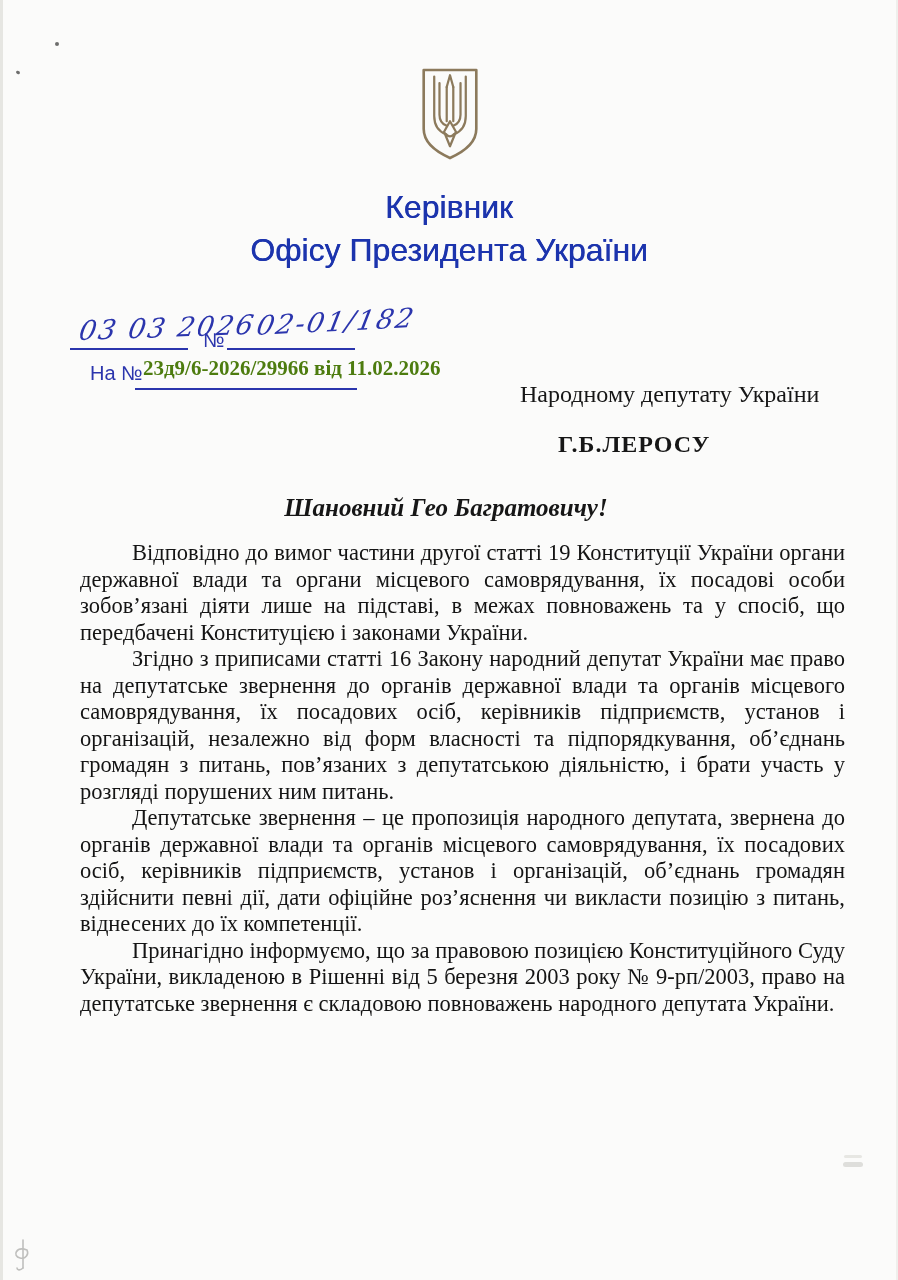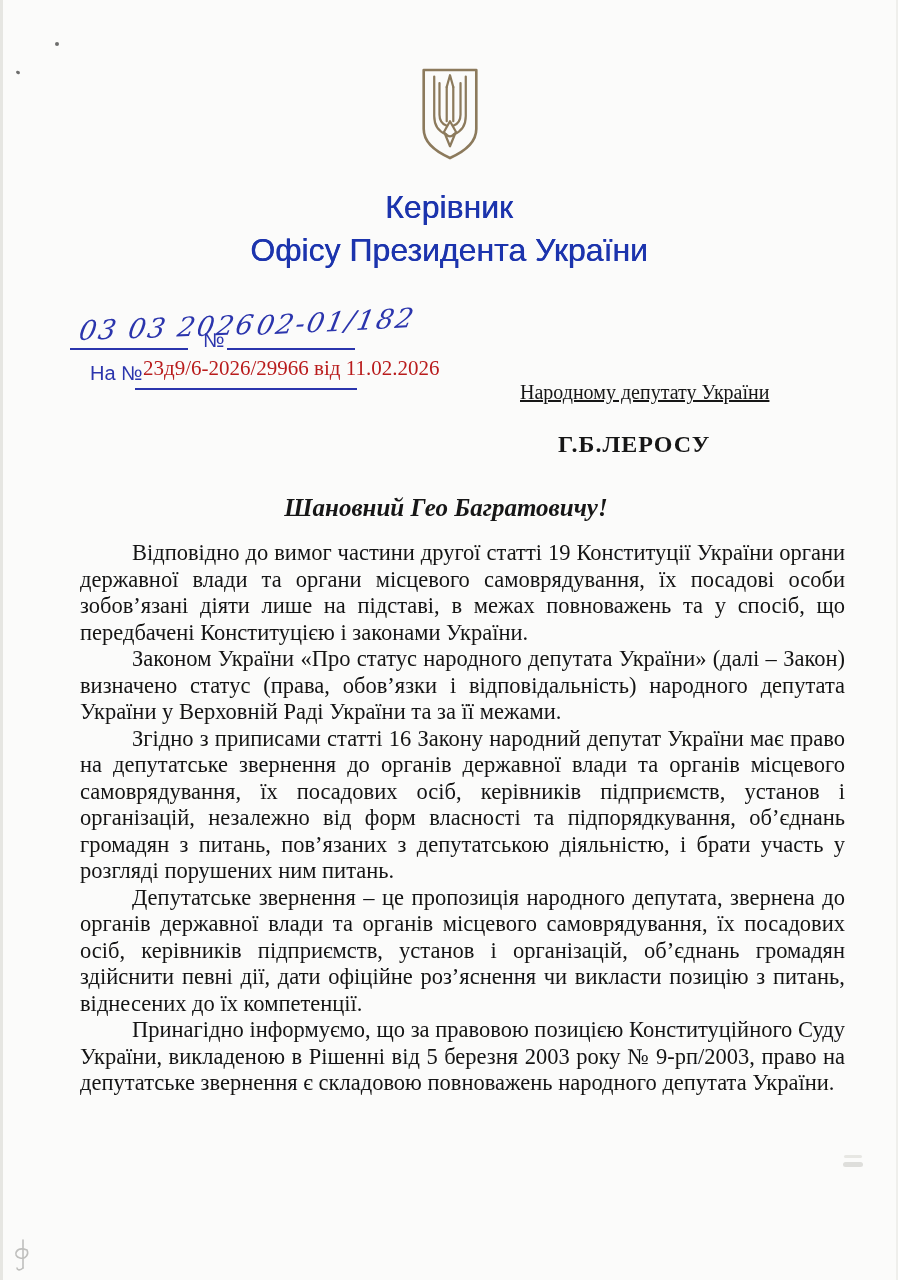--- a/index.html
+++ b/index.html
@@ -38,24 +38,24 @@
     position:absolute;font-family:"Liberation Sans", sans-serif;
     font-size:20px;color:var(--ink-blue,#2b35ad);
   }
   .no-label{left:203px;top:329px;}
   .nano-label{left:90px;top:362px;}
   .rule{position:absolute;height:0;border-bottom:2px solid var(--ink-blue,#2b35ad);}
   .rule1{left:70px;top:348px;width:118px;}
   .rule2{left:227px;top:348px;width:128px;}
   .rule3{left:135px;top:388px;width:222px;}
   .printed-ref{
-    position:absolute;left:143px;top:356px;font-size:21px;color:#b91c1c;white-space:nowrap;
+    position:absolute;left:143px;top:356px;font-size:21px;color:#4d7c0f;white-space:nowrap;font-weight:bold;
   }
 
-  .recipient-line{position:absolute;left:520px;top:381px;font-size:20px;white-space:nowrap;text-decoration:underline;}
+  .recipient-line{position:absolute;left:520px;top:381px;font-size:24px;white-space:nowrap;}
   .recipient-name{position:absolute;left:558px;top:431px;font-size:24px;font-weight:bold;letter-spacing:1px;white-space:nowrap;}
 
   .salutation{
     position:absolute;left:0;top:494px;width:892px;text-align:center;
     font-size:25px;font-weight:bold;font-style:italic;white-space:nowrap;
   }
 
   .body-text{position:absolute;left:80px;top:540px;width:765px;}
   .body-text p{
     margin:0;text-indent:52px;text-align:justify;
@@ -106,21 +106,20 @@
   <div class="printed-ref">23д9/6-2026/29966 від 11.02.2026</div>
   <div class="rule rule3"></div>
 
   <div class="recipient-line">Народному депутату України</div>
   <div class="recipient-name">Г.Б.ЛЕРОСУ</div>
 
   <div class="salutation">Шановний Гео Багратовичу!</div>
 
   <div class="body-text">
     <p>Відповідно до вимог частини другої статті 19 Конституції України органи державної влади та органи місцевого самоврядування, їх посадові особи зобов’язані діяти лише на підставі, в межах повноважень та у спосіб, що передбачені Конституцією і законами України.</p>
-    <p>Законом України «Про статус народного депутата України» (далі – Закон) визначено статус (права, обов’язки і відповідальність) народного депутата України у Верховній Раді України та за її межами.</p>
     <p>Згідно з приписами статті 16 Закону народний депутат України має право на депутатське звернення до органів державної влади та органів місцевого самоврядування, їх посадових осіб, керівників підприємств, установ і організацій, незалежно від форм власності та підпорядкування, об’єднань громадян з питань, пов’язаних з депутатською діяльністю, і брати участь у розгляді порушених ним питань.</p>
     <p>Депутатське звернення – це пропозиція народного депутата, звернена до органів державної влади та органів місцевого самоврядування, їх посадових осіб, керівників підприємств, установ і організацій, об’єднань громадян здійснити певні дії, дати офіційне роз’яснення чи викласти позицію з питань, віднесених до їх компетенції.</p>
     <p>Принагідно інформуємо, що за правовою позицією Конституційного Суду України, викладеною в Рішенні від 5 березня 2003 року № 9-рп/2003, право на депутатське звернення є складовою повноважень народного депутата України.</p>
   </div>
 
   <div class="pencil-mark">
     <svg viewBox="0 0 26 34" fill="none" stroke="#8f8f8c" stroke-width="1.6" stroke-linecap="round">
       <path d="M13 2 V30"></path>
       <path d="M17 12 C6 8 2 18 10 20 C16 21.5 19 16 17 12 Z"></path>
       <path d="M13 30 C10 33 7 32 7 30"></path>

